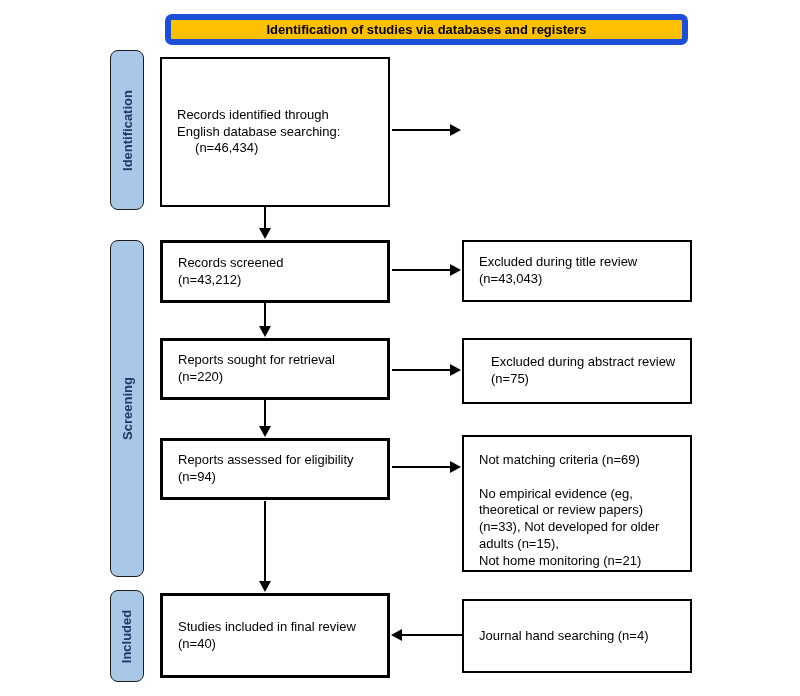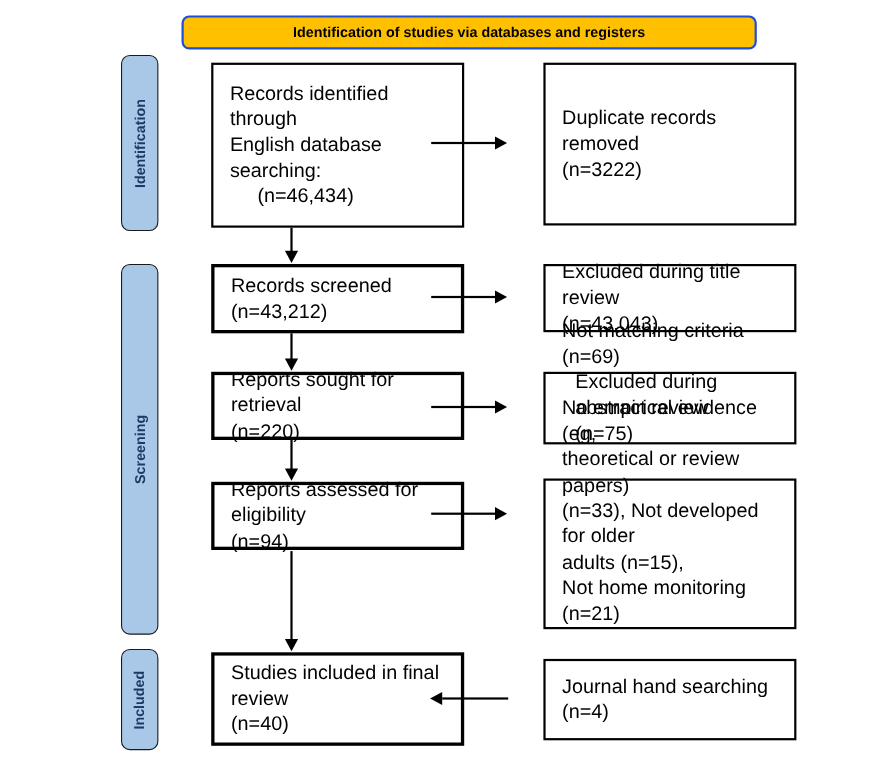--- a/index.html
+++ b/index.html
@@ -3,37 +3,37 @@
 <meta charset="utf-8">
 <style>
   html, body { margin:0; padding:0; background:#ffffff; }
   .canvas {
     position:relative; width:800px; height:696px; background:#ffffff;
     font-family:"Liberation Sans","DejaVu Sans",sans-serif; color:#000;
     overflow:hidden;
   }
   .banner {
     position:absolute; left:165px; top:14px; width:523px; height:31px;
-    background:#FFC000; border:2px solid #1d4ed8; border-radius:7px;
+    background:#FFC000; border:6px solid #1d4ed8; border-radius:7px;
     display:flex; align-items:center; justify-content:center;
     font-weight:bold; font-size:13px; box-sizing:border-box;
   }
   .stage {
     position:absolute; left:110px; width:34px;
     background:#A9C8E8; border:1.5px solid #1a1a1a; border-radius:8px;
     display:flex; align-items:center; justify-content:center; box-sizing:border-box;
   }
   .stage span {
     transform:rotate(-90deg); white-space:nowrap;
     font-weight:bold; font-size:13px; color:#1F3864;
   }
   .box {
     position:absolute; background:#ffffff; border:2px solid #000;
     box-sizing:border-box; display:flex; align-items:center;
-    font-size:18px; line-height:1.3;margin-left:32px;
+    font-size:13px; line-height:1.3;
   }
   .box.thick { border-width:3px; }
   .box.top-align { align-items:flex-end; }
   .box span { white-space:pre-wrap; padding:0 8px 0 15px; display:block; }
   .box.top-align span { padding-top:9px; }
   .hline { position:absolute; height:2px; background:#000; }
   .vline { position:absolute; width:2px; background:#000; }
   .head-right {
     position:absolute; width:0; height:0;
     border-top:6px solid transparent; border-bottom:6px solid transparent;
@@ -82,24 +82,20 @@
   </div>
   <div class="box thick" style="left:160px; top:438px; width:230px; height:62px;">
     <span>Reports assessed for eligibility
 (n=94)</span>
   </div>
   <div class="box thick" style="left:160px; top:593px; width:230px; height:85px;">
     <span>Studies included in final review
 (n=40)</span>
   </div>
 
-  <div class="box" style="left:462px; top:57px; width:230px; height:148px;">
-    <span>Duplicate records removed
-(n=3222)</span>
-  </div>
   <div class="box" style="left:462px; top:240px; width:230px; height:62px;">
     <span>Excluded during title review
 (n=43,043)</span>
   </div>
   <div class="box" style="left:462px; top:338px; width:230px; height:66px;padding-left:12px;">
     <span>Excluded during abstract review
 (n=75)</span>
   </div>
   <div class="box top-align" style="left:462px; top:435px; width:230px; height:137px;">
     <span>Not matching criteria (n=69)

